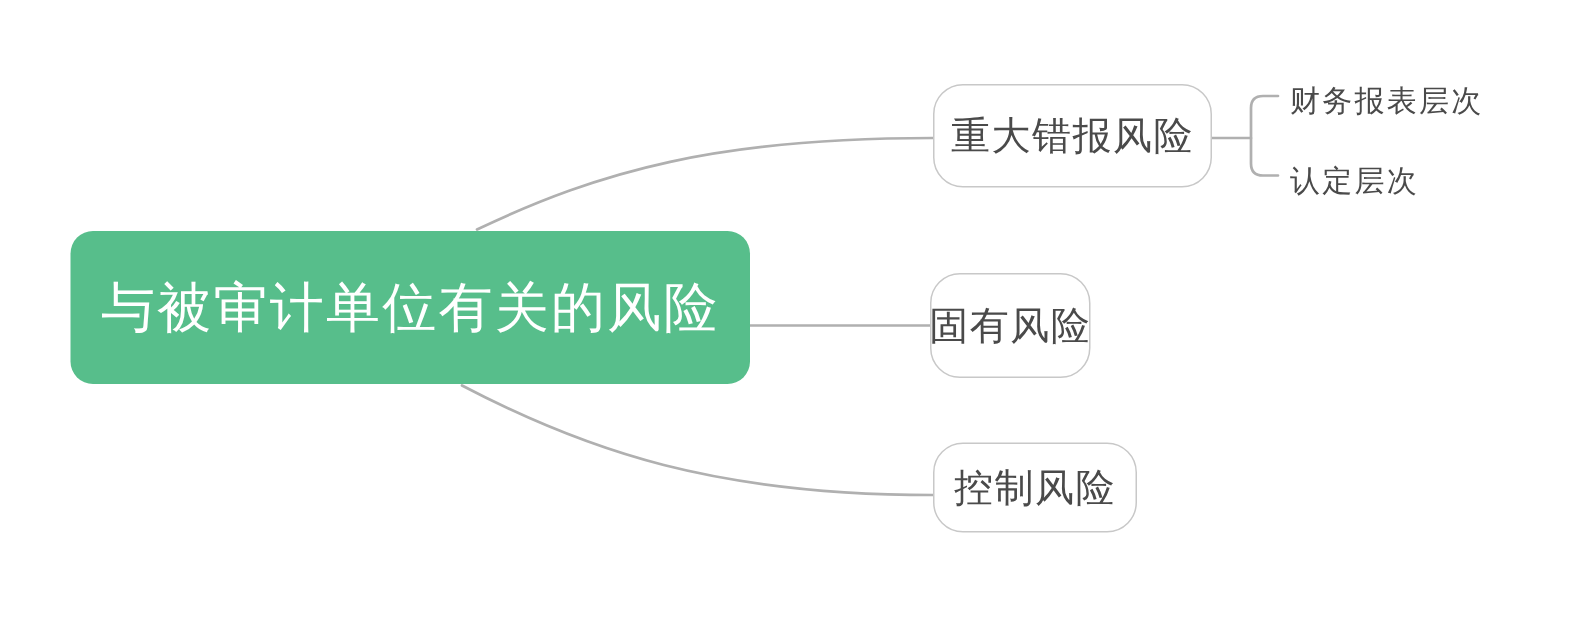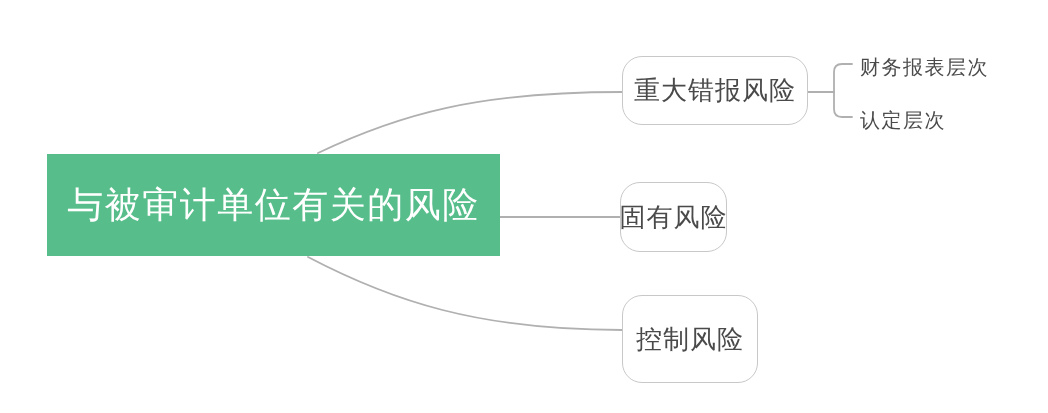--- a/index.html
+++ b/index.html
@@ -37,35 +37,35 @@
     white-space: nowrap;
     cursor: default;
   }
   .root-topic {
     left: 47px;
     top: 154px;
     width: 453px;
     height: 102px;
     background: var(--root-bg, #57be8b);
     color: var(--root-text, #ffffff);
-    border-radius: 0;
+    border-radius: 15px;
     font-size: 36px;
     letter-spacing: 1.5px;
   }
   .branch-topic {
     background: #ffffff;
     border: 1.6px solid var(--node-border, #c8c8c8);
     border-radius: 20px;
     color: var(--node-text, #4a4a4a);
     font-size: 26px;
     letter-spacing: 1px;
   }
   .branch-1 { left: 622px; top: 56px;  width: 186px; height: 69px; }
   .branch-2 { left: 620px; top: 182px; width: 107px; height: 70px; }
-  .branch-3 { left: 622px; top: 295px; width: 136px; height: 88px; text-align: right; }
+  .branch-3 { left: 622px; top: 295px; width: 136px; height: 60px; text-align: right; }
   .sub-topic {
     position: absolute;
     display: flex;
     align-items: center;
     height: 22px;
     color: var(--node-text, #4a4a4a);
     font-size: 20px;
     letter-spacing: 1.5px;
     white-space: nowrap;
     cursor: default;

